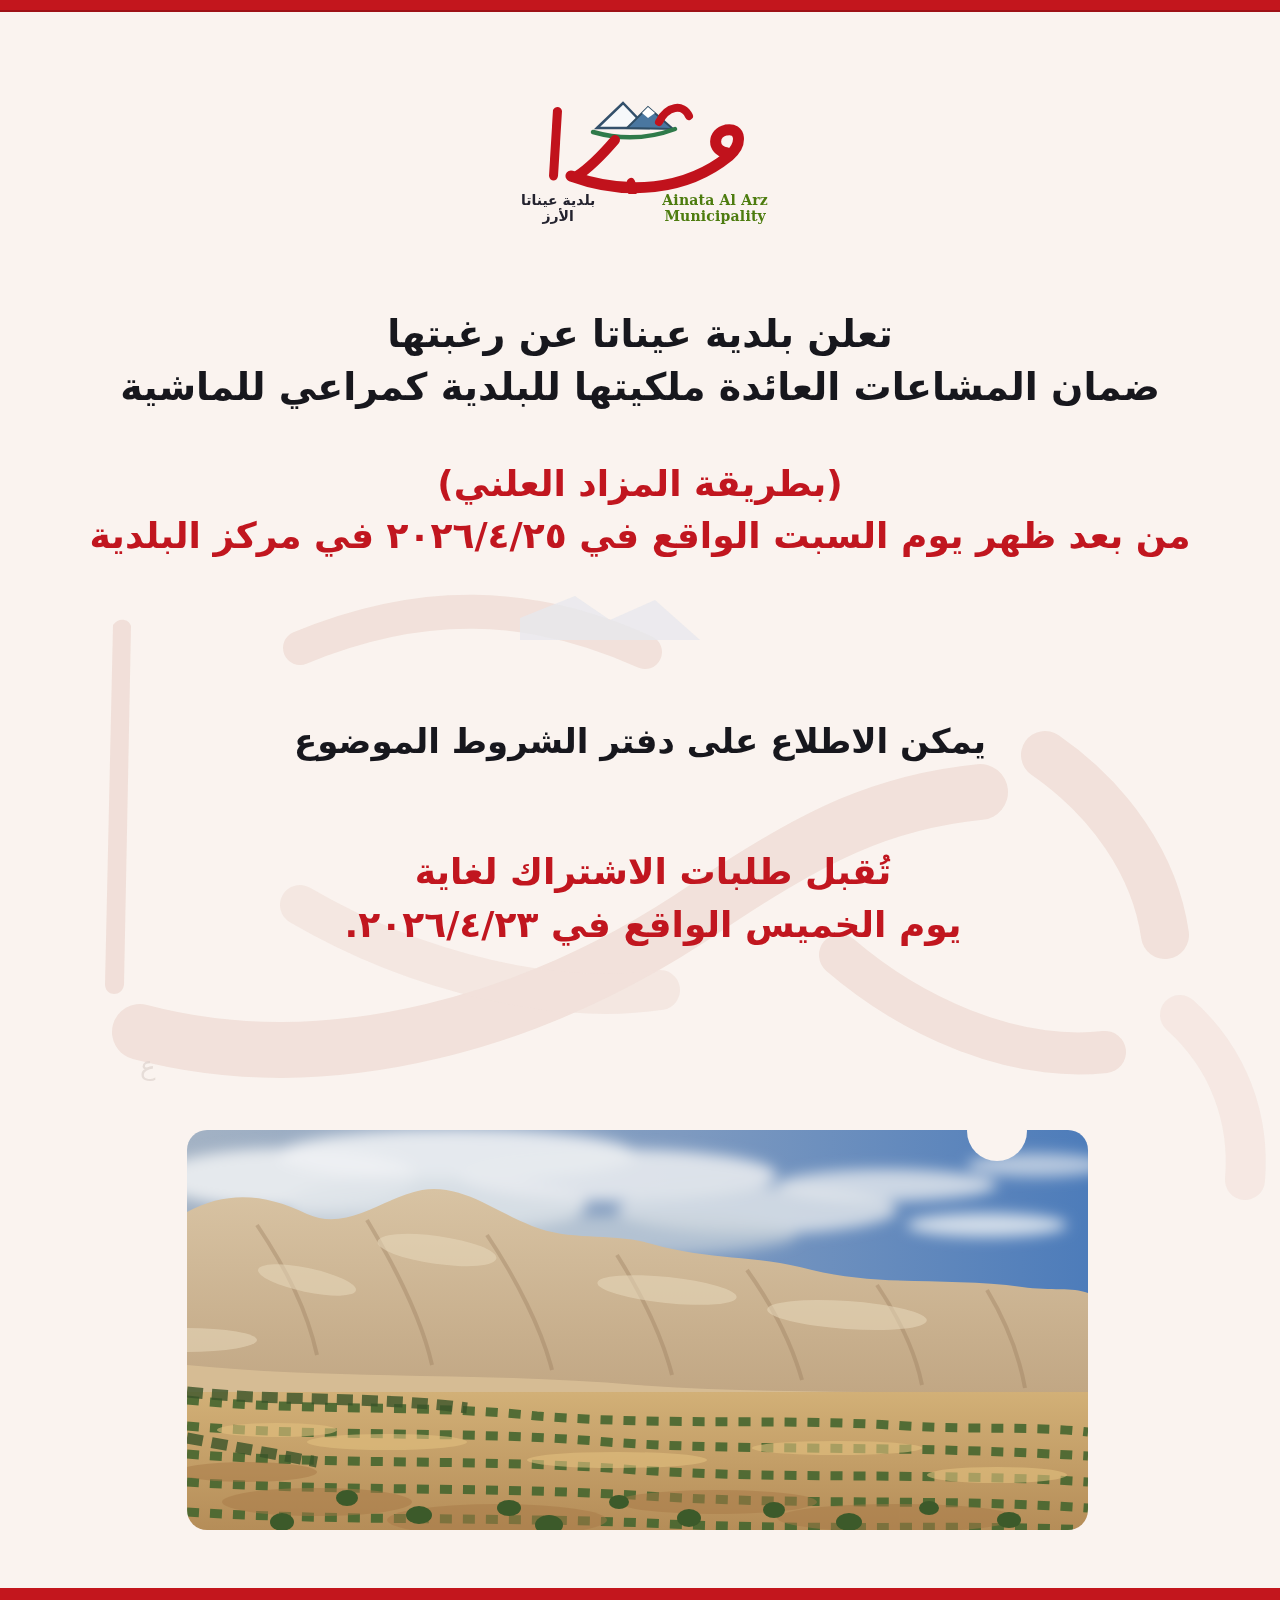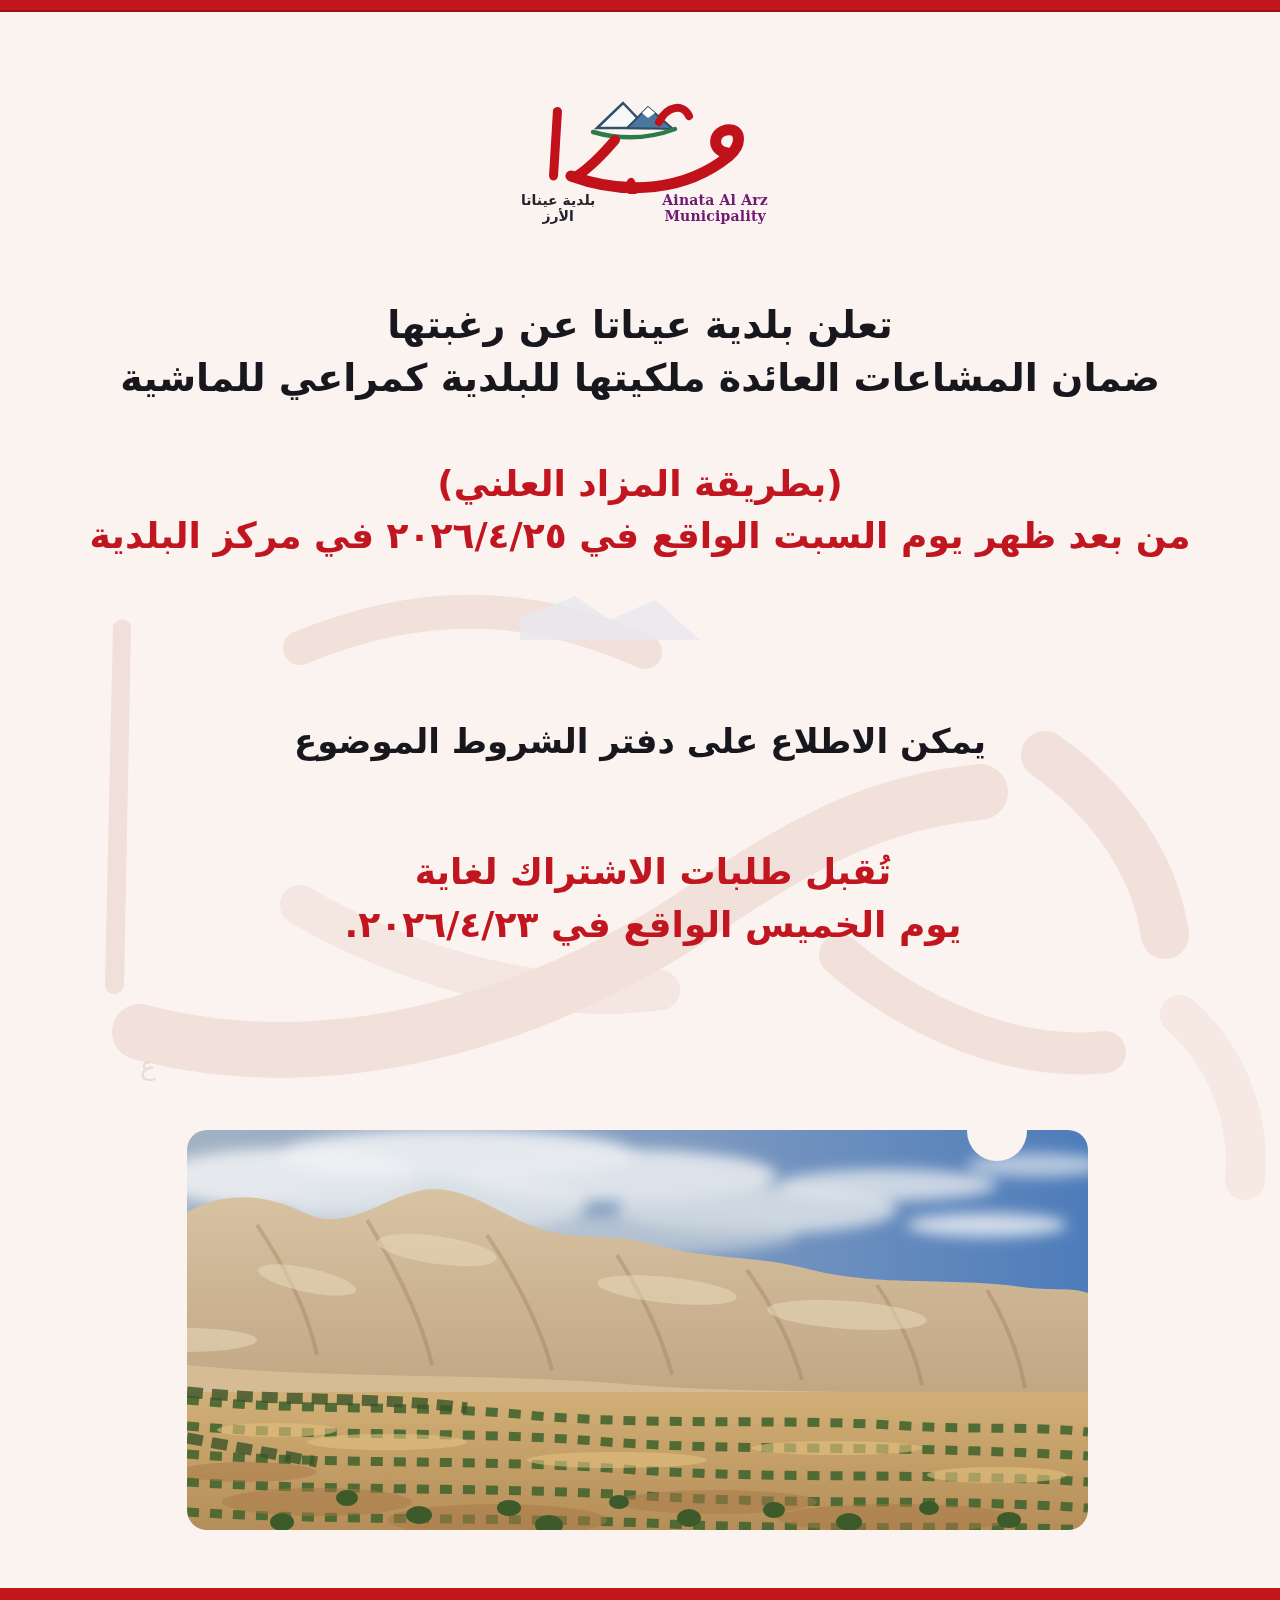--- a/index.html
+++ b/index.html
@@ -12,29 +12,29 @@
   .bar.top{top:0;height:10px;border-bottom:2px solid #9e1016;}
   .bar.bottom{top:1588px;height:12px;}
 
   
   .watermark{position:absolute;left:0;top:0;pointer-events:none;}
 
   
   .logo{position:absolute;left:516px;top:96px;width:280px;text-align:center;}
   .logo-footer{display:flex;justify-content:center;align-items:center;gap:34px;margin-top:-6px;}
   .logo-ar{font-size:14px;font-weight:700;color:#23222e;direction:rtl;}
-  .logo-en{font-family:"DejaVu Serif",serif;font-size:14px;font-weight:700;color:#701a75;letter-spacing:.2px;}
+  .logo-en{font-family:"DejaVu Serif",serif;font-size:14px;font-weight:700;color:#4d7c0f;letter-spacing:.2px;}
   .sr-only{position:absolute;width:1px;height:1px;overflow:hidden;clip:rect(0 0 0 0);white-space:nowrap;}
 
   
   .tblock{position:absolute;left:0;right:0;text-align:center;direction:rtl;}
   .tblock div{white-space:nowrap;}
   .dark{color:#17171d;}
   .red{color:#c1161f;}
-  .intro{top:299px;font-size:38px;font-weight:700;line-height:53px;}
+  .intro{top:308px;font-size:38px;font-weight:700;line-height:53px;}
   .auction{top:458px;font-size:36px;font-weight:700;line-height:52px;}
   .terms{top:716px;font-size:34px;font-weight:700;line-height:50px;}
   .deadline{top:845px;font-size:36px;font-weight:700;line-height:53px;padding-left:26px;}
 
   
   .photo{position:absolute;left:187px;top:1130px;width:901px;height:400px;}
 </style>
 </head>
 <body>
 

